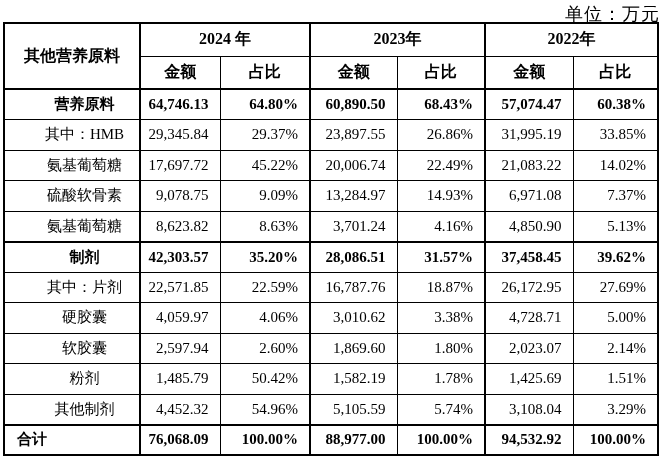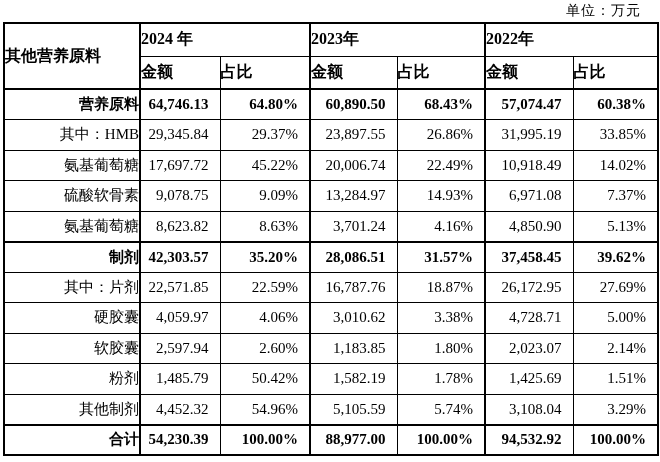--- a/index.html
+++ b/index.html
@@ -6,52 +6,52 @@
   html, body { background: #ffffff; }
   body {
     width: 660px; height: 462px;
     position: relative;
     font-family: "Liberation Serif", "DejaVu Serif", serif;
     color: #000000;
     overflow: hidden;
   }
   .unit-label {
     position: absolute;
-    top: 2px; right: 19px;
-    font-size: 14px;
+    top: 2px; right: 0;
+    font-size: 18px;
     letter-spacing: 1px;
   }
   table.main-table {
     position: absolute;
     top: 22px; left: 3px;
     width: 654px;
     border-collapse: collapse;
     table-layout: fixed;
     border: 2px solid #000;
   }
   th, td {
     border: 1px solid #000;
     overflow: hidden;
     white-space: nowrap;
   }
   thead th {
     font-weight: bold;
     font-size: 16px;
-    text-align: left;
+    text-align: center;
     height: 33px;
   }
   thead tr.sub-row th { border-top: 1px solid #000; margin-left: 12px; }
   thead { border-bottom: 2px solid #000; }
   tbody td { height: 30.5px; font-size: 15px; }
-  td.cat { text-align: right; padding-left: 25px; }
+  td.cat { text-align: center; padding-left: 25px; }
   td.num { text-align: right; padding-right: 11px; }
   .group-start { border-left: 2px solid #000 !important; }
   tr.section-top td { border-top: 2px solid #000; }
   tr.bold td { font-weight: bold; }
-  tr.total-row td.cat { text-align: right; padding-left: 0; }
+  tr.total-row td.cat { text-align: left; padding-left: 12px; }
   tbody tr:last-child td { border-bottom: 2px solid #000; }
 </style>
 </head>
 <body>
 
 <div class="unit-label">单位：万元</div>
 
 <table class="main-table">
   <colgroup>
     <col style="width:136px">
@@ -96,21 +96,21 @@
         <td class="num">26.86%</td>
         <td class="num group-start">31,995.19</td>
         <td class="num">33.85%</td>
       </tr>
       <tr>
         <td class="cat">氨基葡萄糖</td>
         <td class="num group-start">17,697.72</td>
         <td class="num">45.22%</td>
         <td class="num group-start">20,006.74</td>
         <td class="num">22.49%</td>
-        <td class="num group-start">10,918.49</td>
+        <td class="num group-start">21,083.22</td>
         <td class="num">14.02%</td>
       </tr>
       <tr>
         <td class="cat">硫酸软骨素</td>
         <td class="num group-start">9,078.75</td>
         <td class="num">9.09%</td>
         <td class="num group-start">13,284.97</td>
         <td class="num">14.93%</td>
         <td class="num group-start">6,971.08</td>
         <td class="num">7.37%</td>
@@ -148,21 +148,21 @@
         <td class="num">4.06%</td>
         <td class="num group-start">3,010.62</td>
         <td class="num">3.38%</td>
         <td class="num group-start">4,728.71</td>
         <td class="num">5.00%</td>
       </tr>
       <tr>
         <td class="cat">软胶囊</td>
         <td class="num group-start">2,597.94</td>
         <td class="num">2.60%</td>
-        <td class="num group-start">1,183.85</td>
+        <td class="num group-start">1,869.60</td>
         <td class="num">1.80%</td>
         <td class="num group-start">2,023.07</td>
         <td class="num">2.14%</td>
       </tr>
       <tr>
         <td class="cat">粉剂</td>
         <td class="num group-start">1,485.79</td>
         <td class="num">50.42%</td>
         <td class="num group-start">1,582.19</td>
         <td class="num">1.78%</td>
@@ -173,21 +173,21 @@
         <td class="cat">其他制剂</td>
         <td class="num group-start">4,452.32</td>
         <td class="num">54.96%</td>
         <td class="num group-start">5,105.59</td>
         <td class="num">5.74%</td>
         <td class="num group-start">3,108.04</td>
         <td class="num">3.29%</td>
       </tr>
       <tr class="bold section-top total-row">
         <td class="cat">合计</td>
-        <td class="num group-start">54,230.39</td>
+        <td class="num group-start">76,068.09</td>
         <td class="num">100.00%</td>
         <td class="num group-start">88,977.00</td>
         <td class="num">100.00%</td>
         <td class="num group-start">94,532.92</td>
         <td class="num">100.00%</td>
       </tr>
     </tbody>
 </table>
 
 </body></html>

